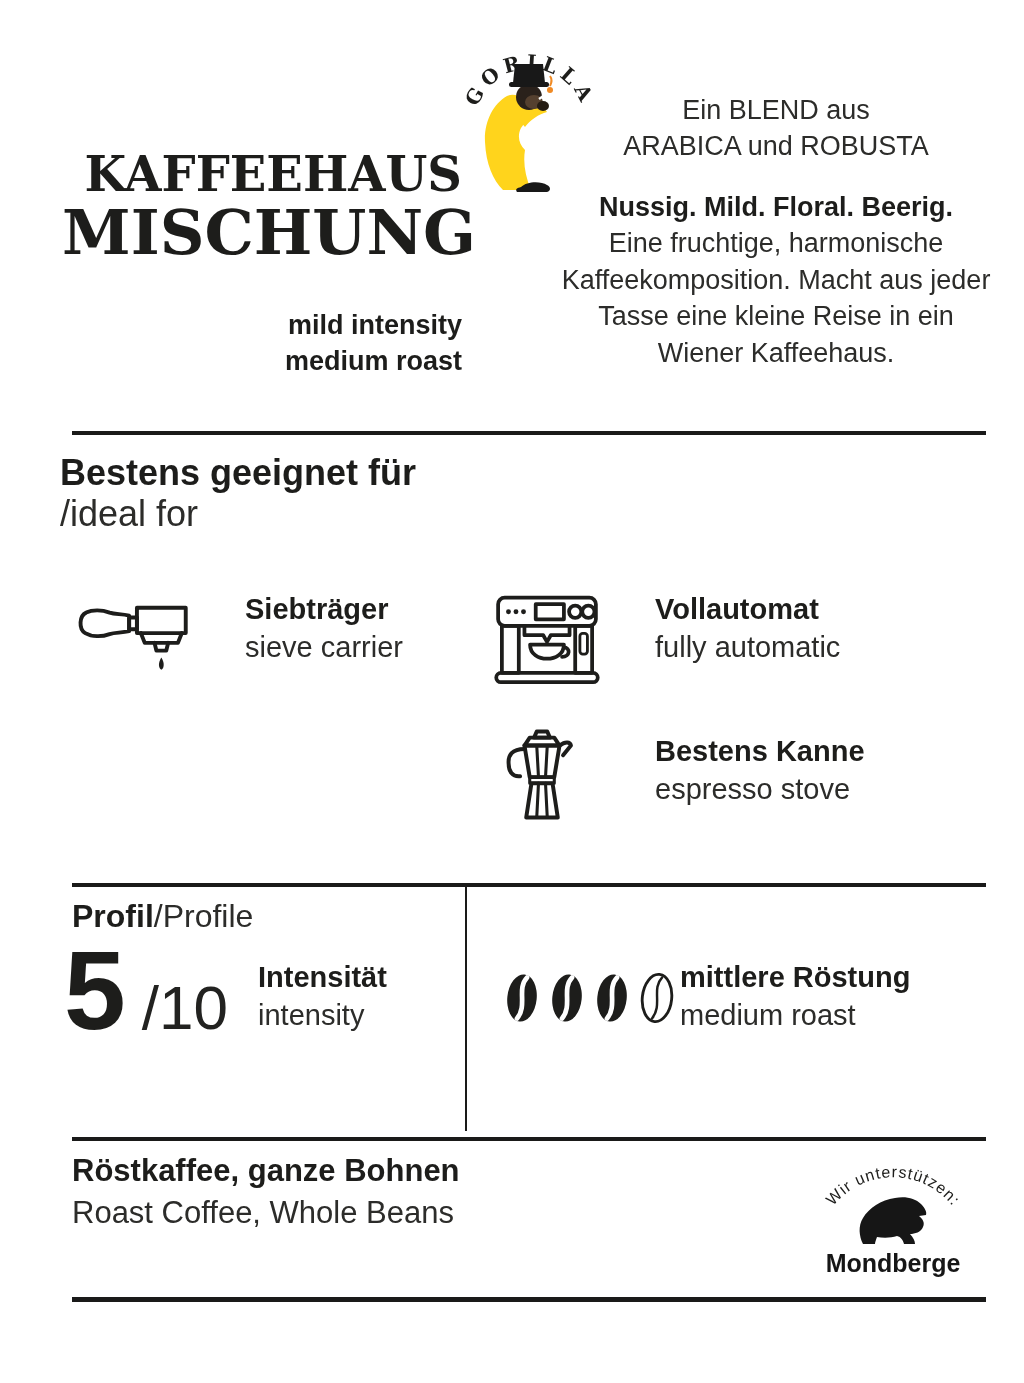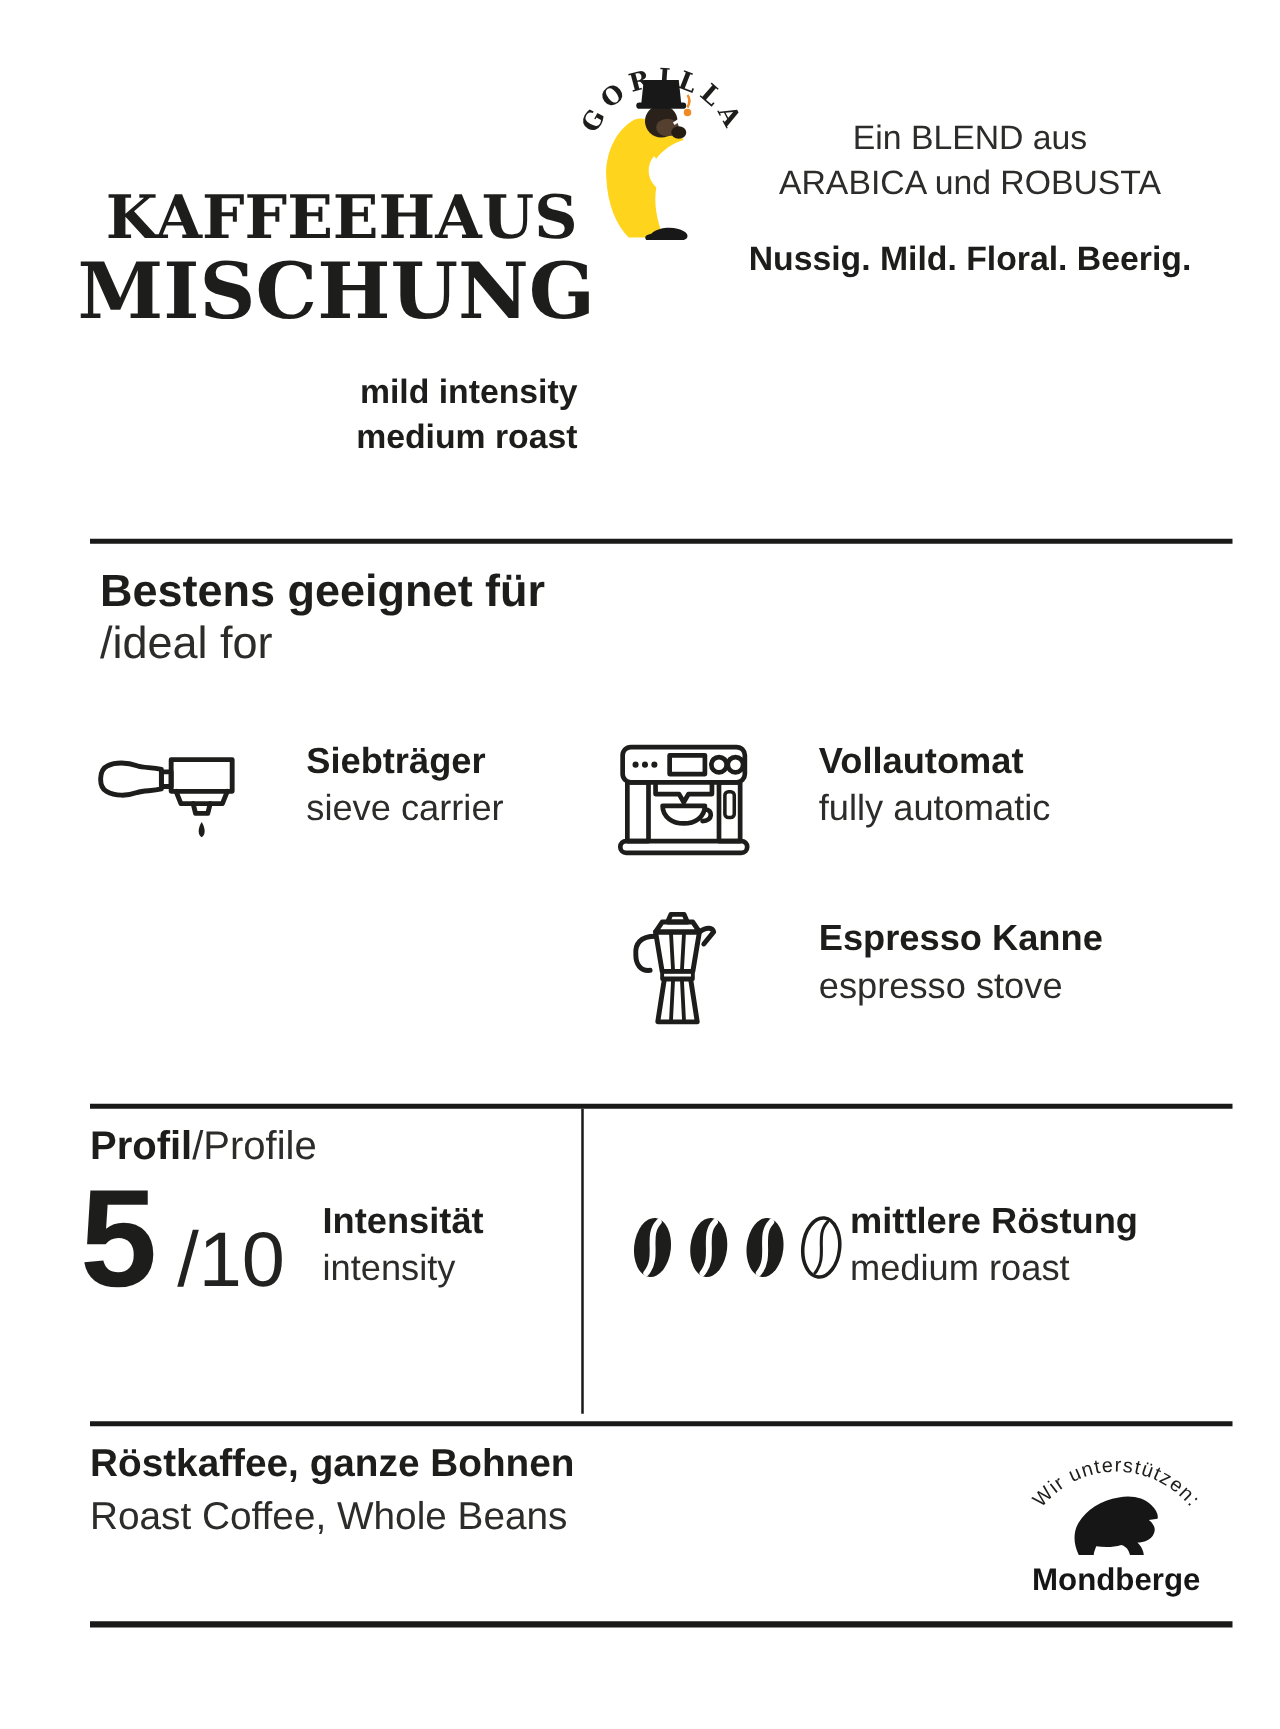--- a/index.html
+++ b/index.html
@@ -9,31 +9,31 @@
   }
   .abs{position:absolute;}
   .bold{font-weight:700;}
   .light{font-weight:400;color:#2c2c2a;}
 
   
   .logo{left:455px;top:24px;width:150px;height:170px;}
   .title-block{left:62px;top:150px;width:400px;text-align:right;}
   .title-l1{font-family:"DejaVu Serif",serif;font-weight:700;font-size:48px;line-height:1.04;letter-spacing:0px;}
   .title-l2{font-family:"DejaVu Serif",serif;font-weight:700;font-size:62px;line-height:1.0;letter-spacing:0px;margin-top:2px;}
-  .subtitle{margin-top:32px;font-size:27px;font-weight:700;line-height:1.32;}
+  .subtitle{margin-top:44px;font-size:27px;font-weight:700;line-height:1.32;}
   .right-block{left:552px;top:92px;width:448px;text-align:center;font-size:27px;line-height:1.35;}
   .flavor{margin-top:24px;font-weight:700;}
 
   
   .rule{background:#1a1a19;height:4px;left:72px;width:914px;}
   .rule1{top:431px;} .rule2{top:883px;} .rule3{top:1137px;} .rule4{top:1297px;height:5px;}
   .vrule{left:465px;top:887px;width:2px;height:244px;background:#1a1a19;}
 
   
-  .suit-heading{left:80px;top:452px;font-size:36px;line-height:1.14;}
+  .suit-heading{left:60px;top:452px;font-size:36px;line-height:1.14;}
   .item-label{font-size:29px;line-height:1.32;}
   .lbl-1{left:245px;top:590px;} .lbl-2{left:655px;top:590px;} .lbl-3{left:655px;top:732px;}
   .icon-portafilter{left:76px;top:596px;}
   .icon-machine{left:494px;top:592px;}
   .icon-moka{left:498px;top:728px;}
 
   
   .profil-heading{left:72px;top:897px;font-size:32px;line-height:1.2;}
   .intensity-value{left:64px;top:936px;display:inline-flex;align-items:baseline;}
   .big5{font-size:111px;font-weight:700;line-height:1;letter-spacing:-2px;}
@@ -86,20 +86,21 @@
     <div class="subtitle">
       <div>mild intensity</div>
       <div>medium roast</div>
     </div>
   </div>
 
   <div class="abs right-block">
     <div class="light">Ein BLEND aus</div>
     <div class="light">ARABICA und ROBUSTA</div>
     <div class="flavor">Nussig. Mild. Floral. Beerig.</div>
+    <div class="light">Eine fruchtige, harmonische Kaffeekomposition. Macht aus jeder Tasse  eine kleine Reise in ein Wiener Kaffeehaus.</div>
   </div>
 
   <div class="abs rule rule1"></div>
 
   <div class="abs suit-heading">
     <div class="bold">Bestens geeignet für</div>
     <div class="light">/ideal for</div>
   </div>
 
   <svg class="abs icon-portafilter" width="116" height="82" viewBox="0 0 118 84" fill="none" stroke="#1d1d1b" stroke-width="4" stroke-linejoin="round" stroke-linecap="round">
@@ -141,21 +142,21 @@
     <path d="M36,11 h28 l6,9 h-40 Z"></path>
     <path d="M70,20 C77,15 82,16 83,20 L74,31"></path>
     <path d="M30,20 H70 L64,56 H36 Z"></path>
     <path d="M44,20 L46,56 M56,20 L54,56" stroke-width="3.5"></path>
     <path d="M30,24 C16,24 11,31 12,41 C12,49 16,56 25,55"></path>
     <path d="M36,56 H64 V63 H36 Z" stroke-width="3.5"></path>
     <path d="M38,63 H62 L68,102 H32 Z"></path>
     <path d="M46,63 L44,102 M54,63 L56,102" stroke-width="3.5"></path>
   </svg>
   <div class="abs item-label lbl-3">
-    <div class="bold">Espresso Kanne</div>
+    <div class="bold">Bestens Kanne</div>
     <div class="light">espresso stove</div>
   </div>
 
   <div class="abs rule rule2"></div>
   <div class="abs vrule"></div>
 
   <div class="abs profil-heading">
     <span class="bold">Profil</span><span class="light">/Profile</span>
   </div>
 

